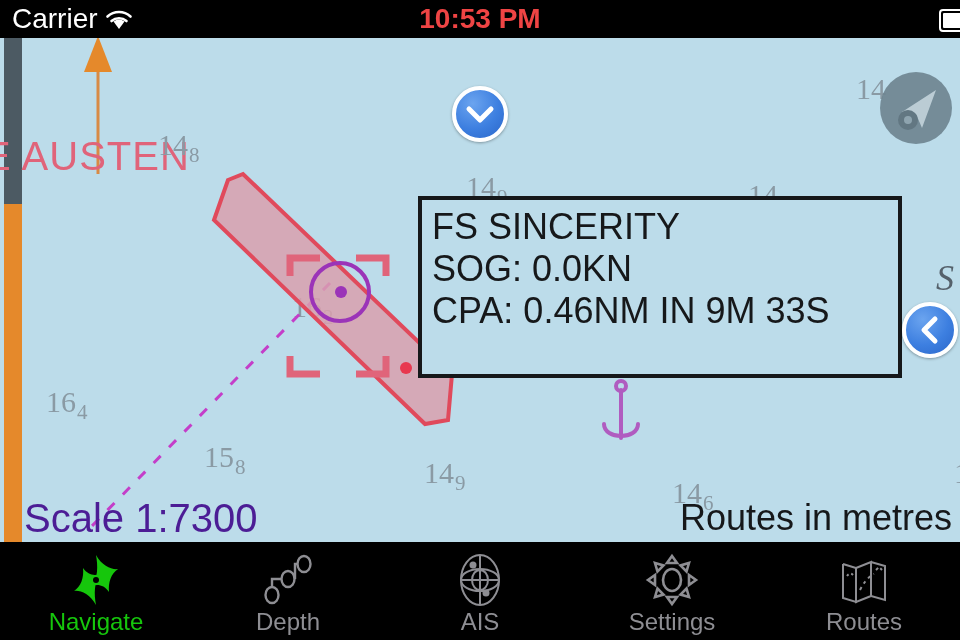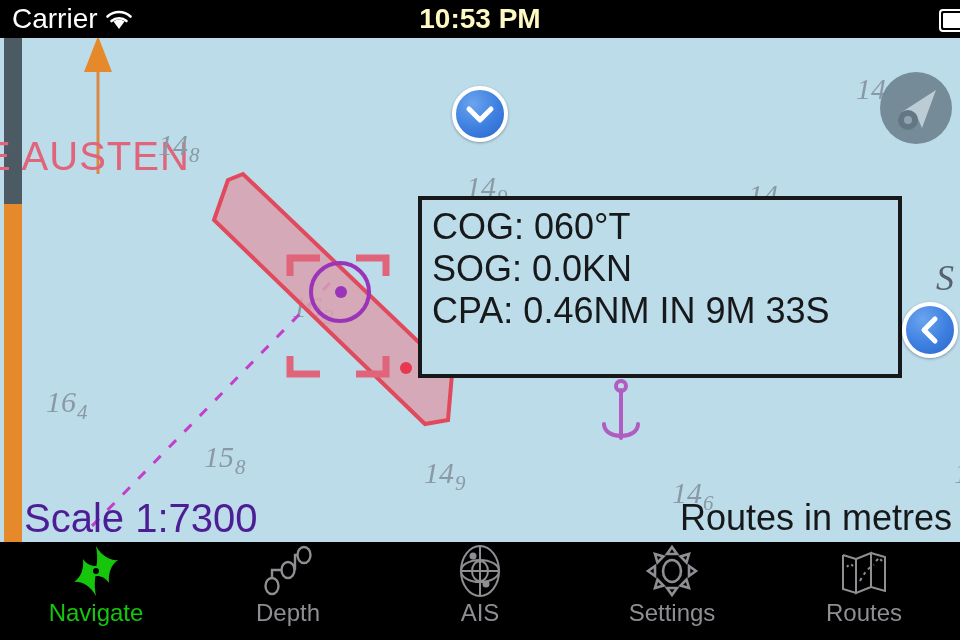--- a/index.html
+++ b/index.html
@@ -34,21 +34,21 @@
   }
   #wifi-icon {
     position: absolute; left: 104px; top: 6px;
     width: 30px; height: 26px;
   }
   #status-time {
     position: absolute; left: 0; top: 3px;
     width: 960px; text-align: center;
     font-size: 28px; line-height: 32px;
     font-weight: bold;
-    color: #fef9c3;
+    color: #ef4444;
   }
   #battery-icon {
     position: absolute; right: 14px; top: 9px;
     width: 52px; height: 23px;
     border: 2px solid #fff;
     border-radius: 4px;
     box-sizing: border-box;
   }
   #battery-icon::after {
     content: "";
@@ -102,21 +102,20 @@
     color: #e0647a;
     letter-spacing: 1px;
     white-space: nowrap;
     font-weight: normal;
   }
 
   
   .sounding {
     position: absolute;
     color: #8a9aa4;
-    font-style: italic;
     font-size: 30px;
     line-height: 30px;
     white-space: nowrap;
     font-family: "Liberation Serif", serif;
   }
   .sounding .dec {
     font-size: 21px;
     vertical-align: -7px;
     margin-left: 1px;
   }
@@ -206,21 +205,21 @@
     display: flex;
     align-items: flex-start;
   }
   .tab-item {
     flex: 1 1 0;
     height: 98px;
     display: flex;
     flex-direction: column;
     align-items: center;
     justify-content: flex-start;
-    padding-top: 1px;
+    padding-top: 10px;
     box-sizing: border-box;
   }
   .tab-icon {
     height: 56px;
     display: flex; align-items: center; justify-content: center;
   }
   .tab-label {
     font-size: 24px;
     line-height: 28px;
     color: #8e8e93;
@@ -297,21 +296,21 @@
         <path d="M604,386 C604,402 638,402 638,386"></path>
         <circle cx="621" cy="348" r="5"></circle>
       </g>
     </svg>
 
     <div id="scale-text">Scale 1:7300</div>
     <div id="depth-legend">Routes in metres</div>
     <div id="edge-letter">S</div>
 
     <div id="ais-callout">
-      <div class="line">COG: 060°T</div>
+      <div class="line">FS SINCERITY</div>
       <div class="line">SOG: 0.0KN</div>
       <div class="line">CPA: 0.46NM IN 9M 33S</div>
     </div>
 
     <div class="round-btn" id="btn-collapse">
       <svg width="48" height="48" viewBox="0 0 48 48">
         <polyline points="13,19 24,30 35,19" fill="none" stroke="#ffffff" stroke-width="5" stroke-linecap="round" stroke-linejoin="round"></polyline>
       </svg>
     </div>
 

